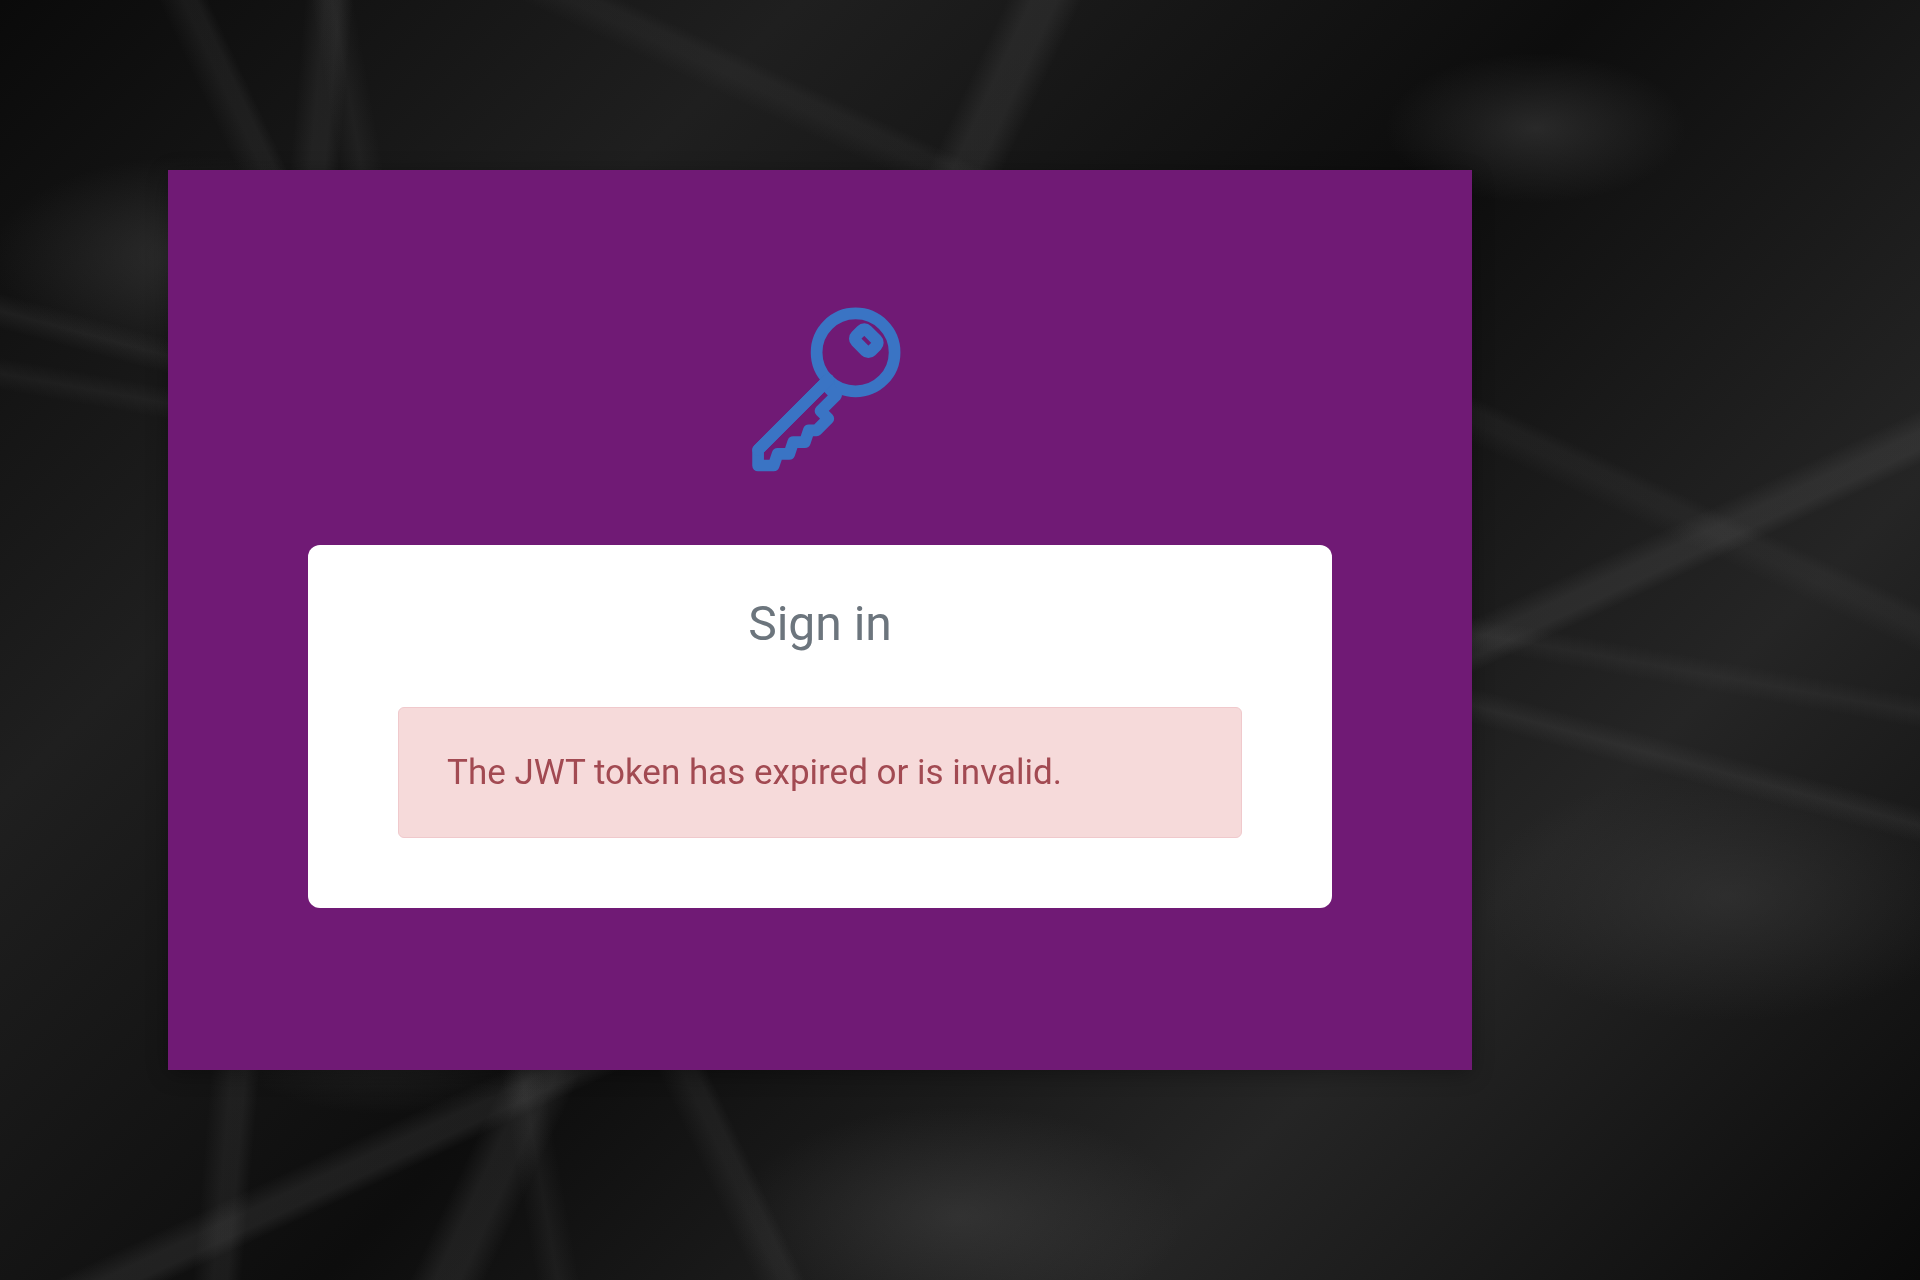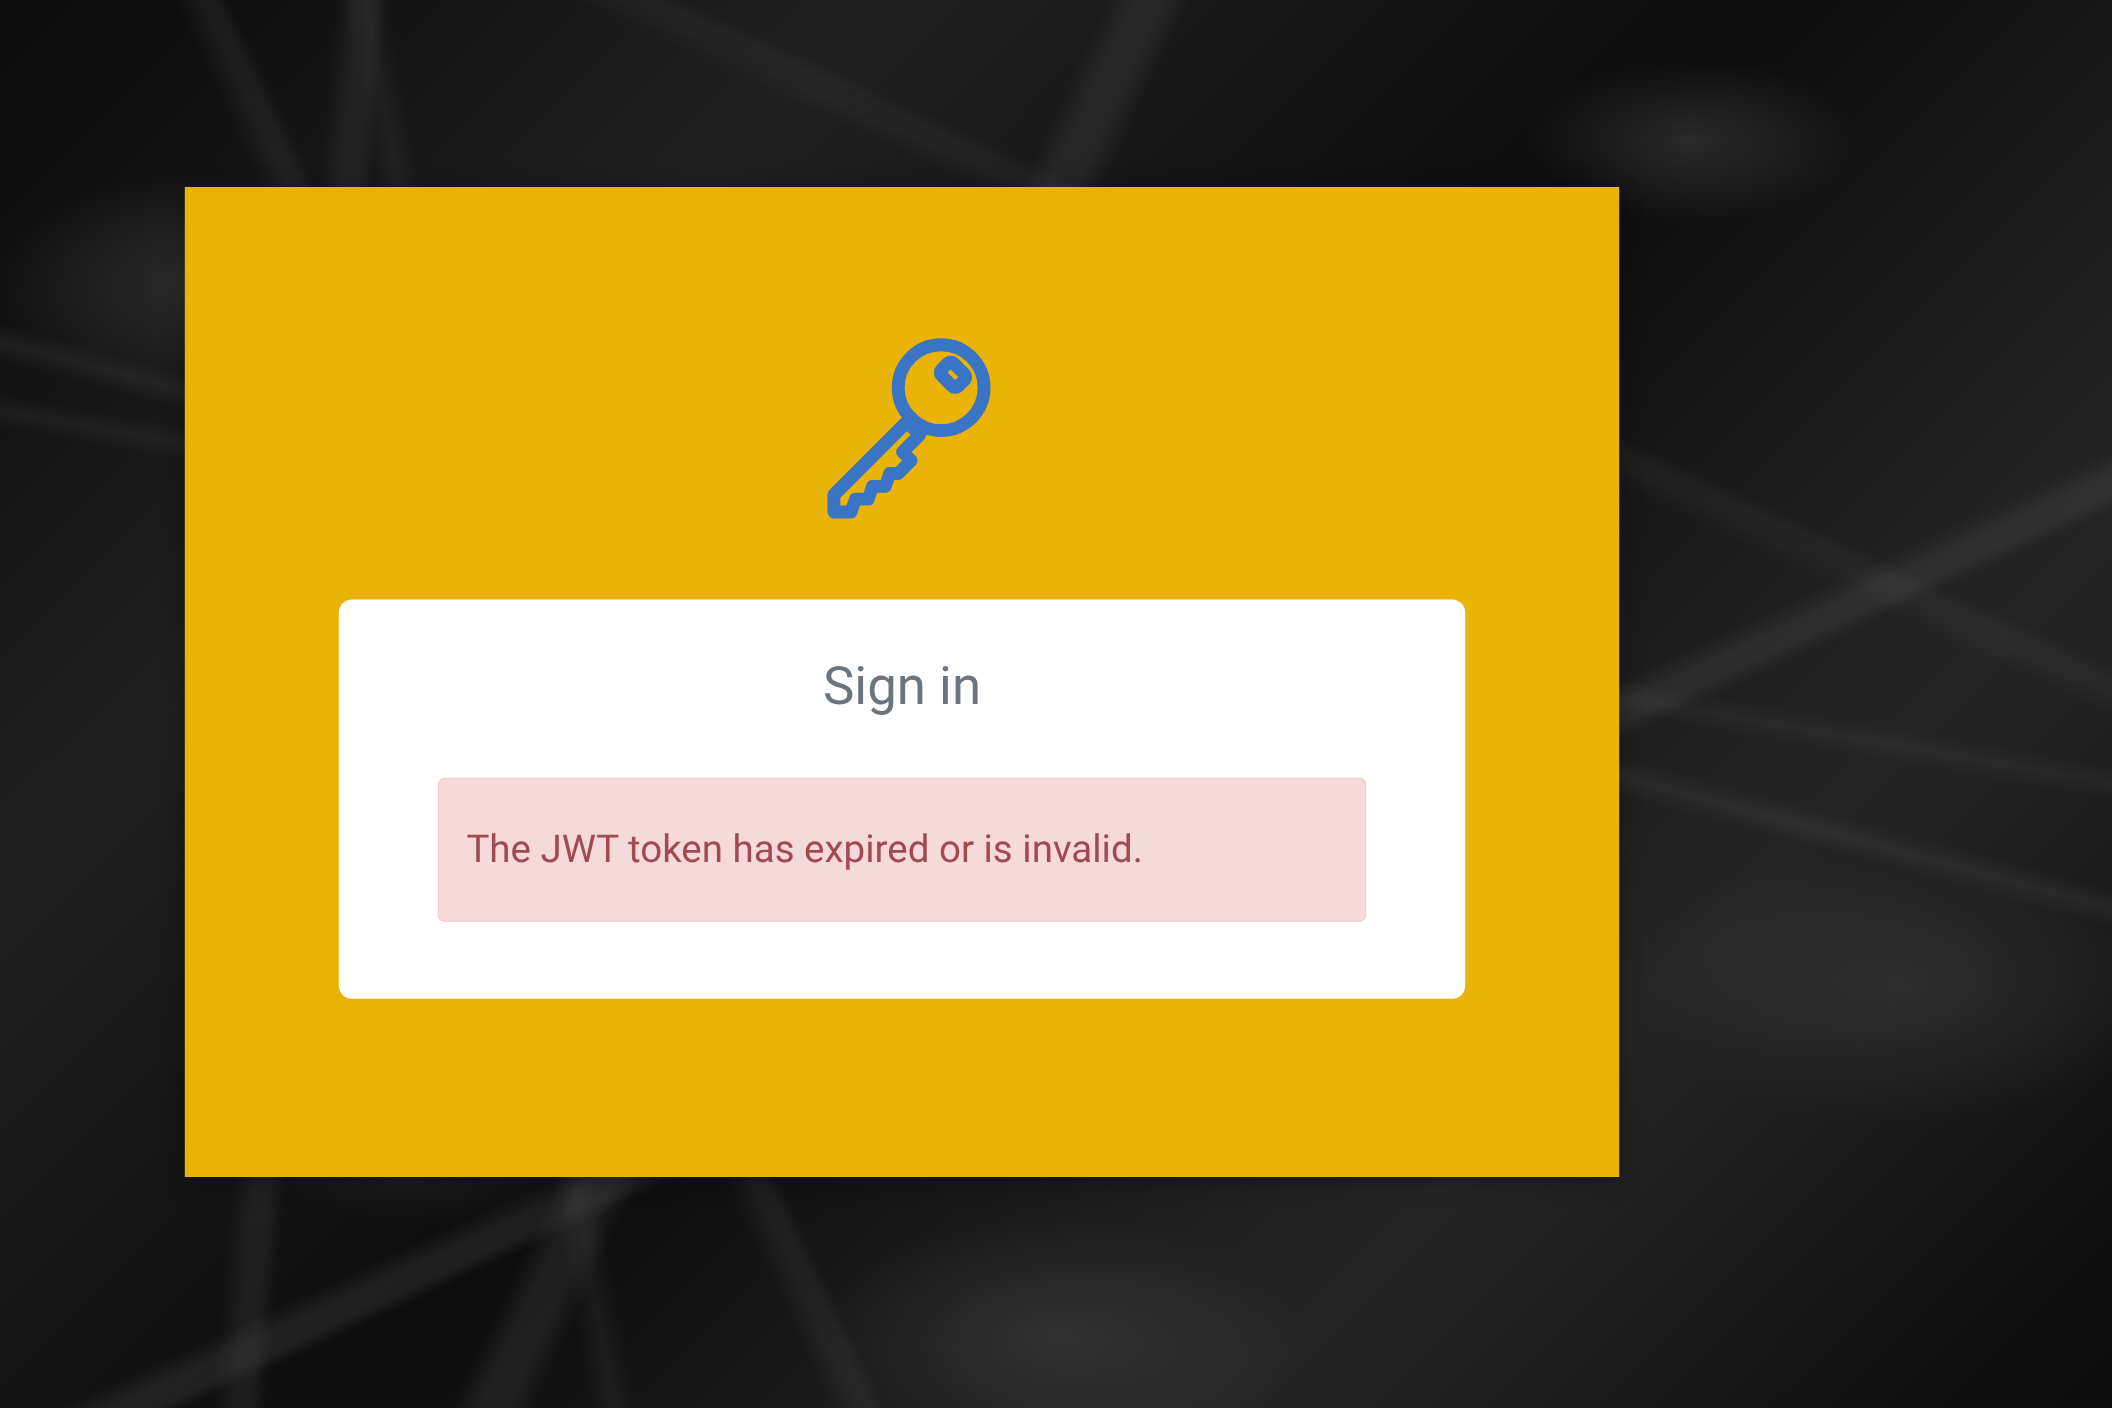--- a/index.html
+++ b/index.html
@@ -52,21 +52,21 @@
         linear-gradient(10deg, transparent 55%, rgba(105,105,105,0.11) 56%, transparent 57%),
         linear-gradient(80deg, transparent 25%, rgba(125,125,125,0.09) 26%, transparent 27%);
     }
     
     .panel {
       position: absolute;
       left: 168px;
       top: 170px;
       width: 1304px;
       height: 900px;
-      background: #eab308;
+      background: #701a75;
       box-shadow: 0 4px 20px rgba(0,0,0,0.3);
     }
     
     .key-icon-wrap {
       display: flex;
       justify-content: center;
       margin-top: 120px;
       margin-bottom: 60px;
     }
     
@@ -87,21 +87,21 @@
       font-size: 48px;
       font-weight: 400;
       color: #6c757d;
       margin-bottom: 55px;
     }
     
     .alert {
       background: #f6dada;
       border: 1px solid #f0c9cc;
       border-radius: 6px;
-      padding: 40px 25px;
+      padding: 40px 48px;
       color: #a24a52;
       font-size: 35px;
       line-height: 1.4;
     }
   </style>
 </head>
 <body>
 
 <div class="marble-bg"></div>
 

